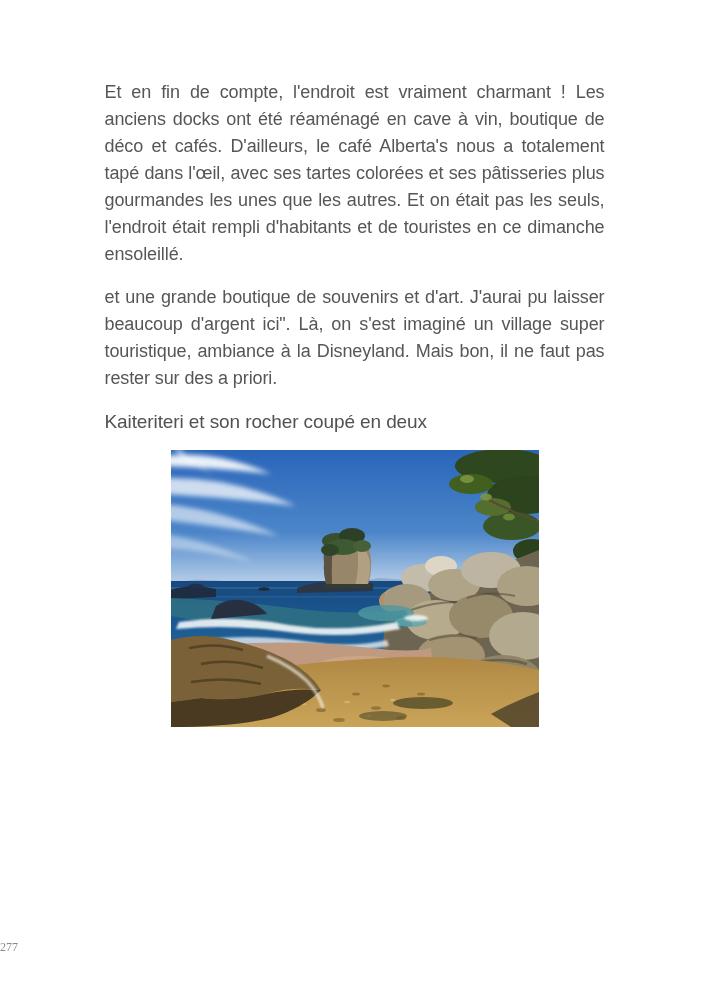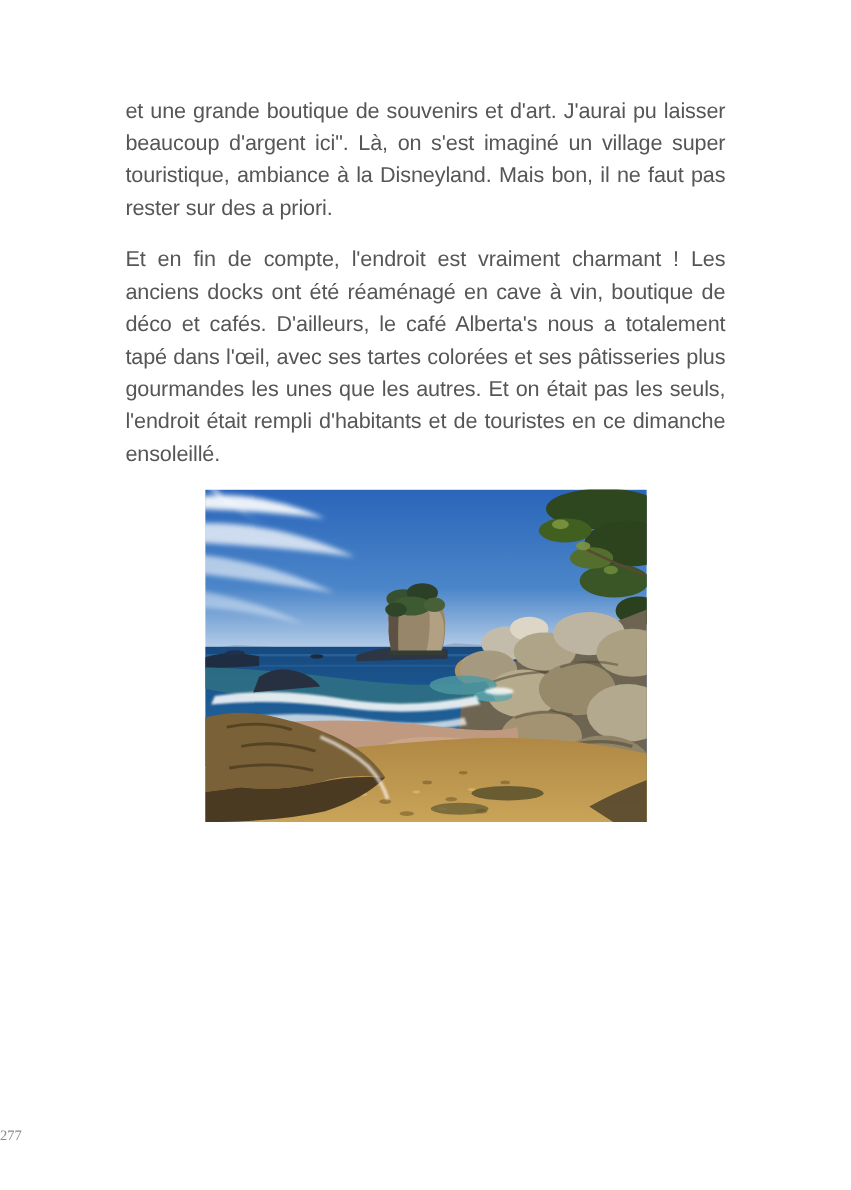--- a/index.html
+++ b/index.html
@@ -48,24 +48,25 @@
     font-size:12px;
     color:#8b8b8b;
   }
 </style>
 </head>
 <body>
 
 <div class="page">
   <main class="content">
 
+    <p>Et en fin de compte, l'endroit est vraiment charmant ! Les anciens docks ont été réaménagé en cave à vin, boutique de déco et cafés. D'ailleurs, le café Alberta's nous a totalement tapé dans l'œil, avec ses tartes colorées et ses pâtisseries plus gourmandes les unes que les autres. Et on était pas les seuls, l'endroit était rempli d'habitants et de touristes en ce dimanche ensoleillé.</p>
+
     <p>et une grande boutique de souvenirs et d'art. J'aurai pu laisser beaucoup d'argent ici". Là, on s'est imaginé un village super touristique, ambiance à la Disneyland. Mais bon, il ne faut pas rester sur des a priori.</p>
 
-    <p>Et en fin de compte, l'endroit est vraiment charmant ! Les anciens docks ont été réaménagé en cave à vin, boutique de déco et cafés. D'ailleurs, le café Alberta's nous a totalement tapé dans l'œil, avec ses tartes colorées et ses pâtisseries plus gourmandes les unes que les autres. Et on était pas les seuls, l'endroit était rempli d'habitants et de touristes en ce dimanche ensoleillé.</p>
-
+    <h3>Kaiteriteri et son rocher coupé en deux</h3>
 
 
     <figure>
       <svg role="img" width="368" height="277" viewBox="0 0 368 277" aria-label="Plage de Kaiteriteri : rocher végétalisé au milieu d'une mer bleue, blocs de granite et sable doré sous un ciel bleu">
         <defs>
           <linearGradient id="sky" x1="0" y1="0" x2="0" y2="1">
             <stop offset="0" stop-color="#2a65ba"></stop>
             <stop offset="0.62" stop-color="#4c86c9"></stop>
             <stop offset="0.97" stop-color="#aec8e6"></stop>
           </linearGradient>

